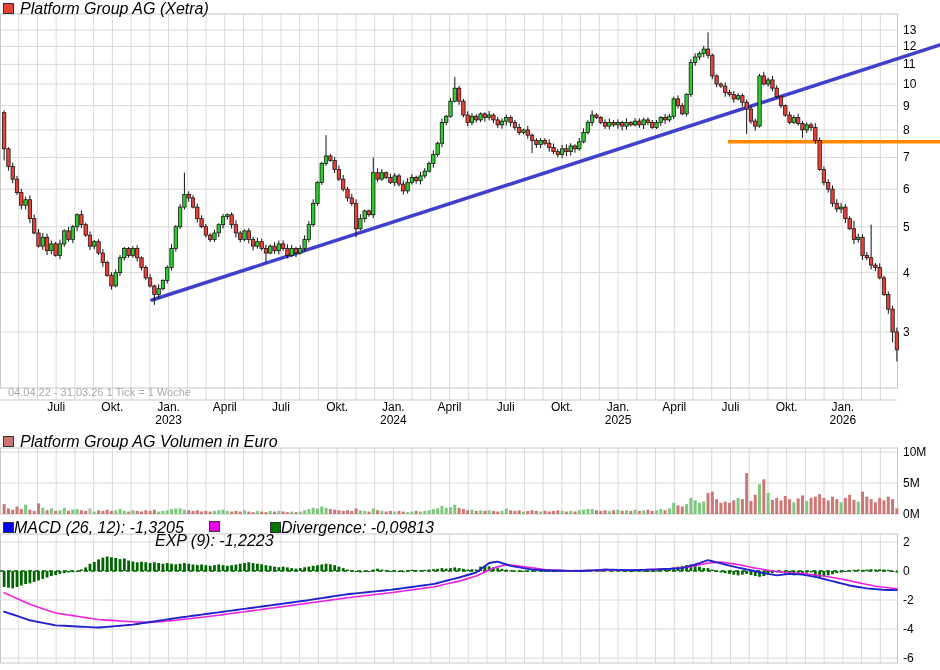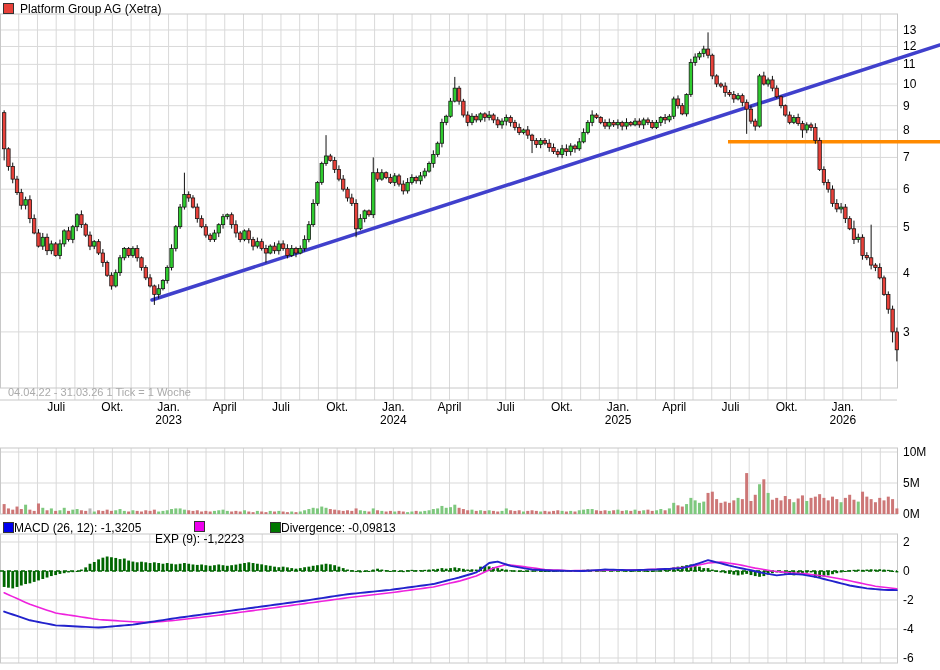--- a/index.html
+++ b/index.html
@@ -1,20 +1,20 @@
 <!DOCTYPE html>
 <html><head>
 <meta charset="utf-8">
 <style>
   html,body{margin:0;padding:0;background:#fff;}
   #app{position:relative;width:940px;height:670px;background:#fff;
        font-family:"Liberation Sans",sans-serif;overflow:hidden;}
   .legend-row{position:absolute;display:flex;align-items:center;gap:6px;height:13px;}
   .sq{width:9px;height:9px;border:1px solid #333;display:inline-block;flex:0 0 auto;}
-  .legend-label{font-size:12px;color:#000;white-space:nowrap;}
+  .legend-label{font-size:16px;color:#000;white-space:nowrap;font-style:italic;}
   .macd-item{position:absolute;display:flex;align-items:center;height:13px;}
   svg{position:absolute;top:0;left:0;}
   text{font-family:"Liberation Sans",sans-serif;}
 </style>
 </head>
 <body>
 <div id="app">
 
 <svg id="cv" width="940" height="670" viewBox="0 0 940 670">
   <g id="g-main">
@@ -1066,20 +1066,24 @@
         <polyline points="4.146,592.75 8.437999999999999,594.6833333333333 12.73,596.6166666666667 17.022,598.55 21.314,600.4833333333333 25.606,602.4166666666666 29.898,604.35 34.19,605.8 38.482,607.25 42.774,608.7 47.066,610.15 51.358,611.6 55.65,613.05 59.942,613.7025 64.234,614.355 68.526,615.0075 72.818,615.66 77.11,616.3125 81.402,616.965 85.694,617.6175 89.986,618.27 94.27799999999999,618.9225 98.57,619.575 102.862,619.846875 107.154,620.11875 111.446,620.390625 115.738,620.6625 120.03,620.934375 124.32199999999999,621.20625 128.61399999999998,621.478125 132.90599999999998,621.75 137.19799999999998,621.93125 141.48999999999998,622.1125 145.78199999999998,622.29375 150.07399999999998,622.475 154.36599999999999,622.1125 158.658,621.75 162.95,621.3875 167.242,621.025 171.534,620.6625 175.826,620.3 180.11799999999997,619.7925 184.40999999999997,619.285 188.70199999999997,618.7775 192.99399999999997,618.27 197.28599999999997,617.7625 201.57799999999997,617.255 205.86999999999998,616.7475 210.16199999999998,616.24 214.45399999999998,615.7325 218.74599999999998,615.225 223.03799999999998,614.645 227.32999999999998,614.065 231.62199999999999,613.485 235.914,612.905 240.206,612.325 244.49799999999996,611.745 248.78999999999996,611.165 253.08199999999997,610.585 257.37399999999997,610.005 261.666,609.425 265.958,608.845 270.25,608.265 274.54200000000003,607.685 278.834,607.105 283.126,606.525 287.418,605.945 291.71,605.365 296.002,604.785 300.294,604.205 304.586,603.625 308.878,603.045 313.17,602.465 317.462,601.885 321.754,601.305 326.046,600.725 330.338,600.145 334.63,599.565 338.922,598.985 343.214,598.405 347.50600000000003,597.825 351.798,597.3175 356.09,596.81 360.382,596.3025 364.674,595.795 368.966,595.2875 373.258,594.78 377.55,594.2725 381.842,593.765 386.134,593.2575 390.426,592.75 394.718,592.17 399.01,591.59 403.302,591.01 407.594,590.43 411.886,589.85 416.178,589.27 420.46999999999997,588.69 424.762,588.11 429.054,587.53 433.346,586.95 437.638,585.9833333333333 441.93,585.0166666666667 446.222,584.05 450.514,583.0833333333334 454.806,582.1166666666667 459.098,581.15 463.39,579.88125 467.682,578.6125 471.974,577.34375 476.266,576.075 480.558,574.08125 484.84999999999997,572.0875 489.142,570.09375 493.43399999999997,568.1 497.726,566.8916666666667 502.018,565.6833333333333 506.31,564.475 510.602,565.01875 514.894,565.5625 519.1859999999999,566.10625 523.478,566.65 527.77,567.23 532.0619999999999,567.81 536.3539999999999,568.39 540.646,568.97 544.938,569.55 549.2299999999999,569.7433333333333 553.5219999999999,569.9366666666666 557.814,570.13 562.1059999999999,570.3233333333334 566.3979999999999,570.5166666666667 570.6899999999999,570.71 574.982,570.655625 579.2739999999999,570.60125 583.5659999999999,570.546875 587.858,570.4925 592.15,570.438125 596.4419999999999,570.38375 600.7339999999999,570.329375 605.026,570.275 609.318,570.220625 613.6099999999999,570.16625 617.9019999999999,570.111875 622.194,570.0575 626.4859999999999,570.003125 630.7779999999999,569.94875 635.0699999999999,569.894375 639.362,569.84 643.6539999999999,569.695 647.9459999999999,569.55 652.2379999999999,569.405 656.53,569.26 660.8219999999999,569.115 665.1139999999999,568.97 669.406,568.825 673.698,568.39 677.9899999999999,567.955 682.2819999999999,567.52 686.574,567.085 690.866,566.65 695.1579999999999,565.74375 699.4499999999999,564.8375 703.742,563.93125 708.0339999999999,563.025 712.3259999999999,562.6866666666666 716.6179999999999,562.3483333333334 720.91,562.01 725.2019999999999,562.62625 729.4939999999999,563.2425 733.786,563.85875 738.078,564.475 742.3699999999999,565.38125 746.6619999999999,566.2875 750.954,567.19375 755.246,568.1 759.5379999999999,568.825 763.8299999999999,569.55 768.122,570.275 772.4139999999999,571 776.7059999999999,571.435 780.9979999999999,571.87 785.29,572.305 789.5819999999999,572.74 793.8739999999999,573.03 798.1659999999999,573.32 802.458,573.61 806.7499999999999,573.9 811.0419999999999,574.44375 815.334,574.9875 819.626,575.53125 823.9179999999999,576.075 828.2099999999999,576.8 832.502,577.525 836.7939999999999,578.25 841.0859999999999,578.975 845.3779999999999,579.88125 849.67,580.7875 853.9619999999999,581.69375 858.2539999999999,582.6 862.5459999999999,583.50625 866.838,584.4125 871.1299999999999,585.31875 875.4219999999999,586.225 879.7139999999999,586.718 884.006,587.211 888.2979999999999,587.704 892.5899999999999,588.197 896.882,588.69" fill="none" stroke="#ee22dd" stroke-width="1.6" stroke-linejoin="round" stroke-linecap="round"></polyline>
         <polyline points="4.146,611.6 8.437999999999999,613.05 12.73,614.5 17.022,615.95 21.314,617.4 25.606,618.85 29.898,620.3 34.19,621.1458333333334 38.482,621.9916666666667 42.774,622.8375 47.066,623.6833333333333 51.358,624.5291666666667 55.65,625.375 59.942,625.5925 64.234,625.81 68.526,626.0275 72.818,626.245 77.11,626.4625 81.402,626.68 85.694,626.8975 89.986,627.115 94.27799999999999,627.3325 98.57,627.55 102.862,627.1875 107.154,626.825 111.446,626.4625 115.738,626.1 120.03,625.7375 124.32199999999999,625.375 128.61399999999998,625.0125 132.90599999999998,624.65 137.19799999999998,623.9975 141.48999999999998,623.345 145.78199999999998,622.6925 150.07399999999998,622.04 154.36599999999999,621.3875 158.658,620.735 162.95,620.0825 167.242,619.43 171.534,618.7775 175.826,618.125 180.11799999999997,617.545 184.40999999999997,616.965 188.70199999999997,616.385 192.99399999999997,615.805 197.28599999999997,615.225 201.57799999999997,614.645 205.86999999999998,614.065 210.16199999999998,613.485 214.45399999999998,612.905 218.74599999999998,612.325 223.03799999999998,611.745 227.32999999999998,611.165 231.62199999999999,610.585 235.914,610.005 240.206,609.425 244.49799999999996,608.845 248.78999999999996,608.265 253.08199999999997,607.685 257.37399999999997,607.105 261.666,606.525 265.958,605.945 270.25,605.365 274.54200000000003,604.785 278.834,604.205 283.126,603.625 287.418,603.045 291.71,602.465 296.002,601.885 300.294,601.305 304.586,600.725 308.878,600.0725 313.17,599.42 317.462,598.7675 321.754,598.115 326.046,597.4625 330.338,596.81 334.63,596.1575 338.922,595.505 343.214,594.8525 347.50600000000003,594.2 351.798,593.765 356.09,593.33 360.382,592.895 364.674,592.46 368.966,592.025 373.258,591.59 377.55,591.155 381.842,590.72 386.134,590.285 390.426,589.85 394.718,589.27 399.01,588.69 403.302,588.11 407.594,587.53 411.886,586.95 416.178,586.37 420.46999999999997,585.79 424.762,585.21 429.054,584.63 433.346,584.05 437.638,582.9625 441.93,581.875 446.222,580.7875 450.514,579.7 454.806,578.6125 459.098,577.525 463.39,576.25625 467.682,574.9875 471.974,573.71875 476.266,572.45 480.558,569.3083333333333 484.84999999999997,566.1666666666666 489.142,563.025 493.43399999999997,562.3 497.726,561.575 502.018,563.025 506.31,564.475 510.602,565.925 514.894,566.65 519.1859999999999,567.375 523.478,568.1 527.77,568.825 532.0619999999999,569.55 536.3539999999999,569.782 540.646,570.014 544.938,570.246 549.2299999999999,570.478 553.5219999999999,570.71 557.814,570.7514285714286 562.1059999999999,570.7928571428571 566.3979999999999,570.8342857142857 570.6899999999999,570.8757142857143 574.982,570.9171428571428 579.2739999999999,570.9585714285714 583.5659999999999,571 587.858,570.71 592.15,570.42 596.4419999999999,570.13 600.7339999999999,569.84 605.026,569.55 609.318,569.6708333333333 613.6099999999999,569.7916666666666 617.9019999999999,569.9125 622.194,570.0333333333333 626.4859999999999,570.1541666666667 630.7779999999999,570.275 635.0699999999999,570.1541666666667 639.362,570.0333333333333 643.6539999999999,569.9125 647.9459999999999,569.7916666666666 652.2379999999999,569.6708333333333 656.53,569.55 660.8219999999999,569.3083333333333 665.1139999999999,569.0666666666667 669.406,568.825 673.698,568.5833333333334 677.9899999999999,568.3416666666667 682.2819999999999,568.1 686.574,566.8916666666667 690.866,565.6833333333333 695.1579999999999,564.475 699.4499999999999,563.025 703.742,561.575 708.0339999999999,560.125 712.3259999999999,561.2125 716.6179999999999,562.3 720.91,563.3875 725.2019999999999,564.475 729.4939999999999,565.5625 733.786,566.65 738.078,567.55625 742.3699999999999,568.4625 746.6619999999999,569.36875 750.954,570.275 755.246,571.2416666666667 759.5379999999999,572.2083333333334 763.8299999999999,573.175 768.122,573.9 772.4139999999999,574.625 776.7059999999999,575.35 780.9979999999999,574.8666666666667 785.29,574.3833333333333 789.5819999999999,573.9 793.8739999999999,574.1416666666667 798.1659999999999,574.3833333333333 802.458,574.625 806.7499999999999,575.35 811.0419999999999,576.075 815.334,576.8 819.626,577.8875 823.9179999999999,578.975 828.2099999999999,580.0625 832.502,581.15 836.7939999999999,582.2375 841.0859999999999,583.325 845.3779999999999,584.4125 849.67,585.5 853.9619999999999,586.225 858.2539999999999,586.95 862.5459999999999,587.675 866.838,588.4 871.1299999999999,588.7625 875.4219999999999,589.125 879.7139999999999,589.4875 884.006,589.85 888.2979999999999,589.9466666666667 892.5899999999999,590.0433333333333 896.882,590.14" fill="none" stroke="#2222cc" stroke-width="1.9" stroke-linejoin="round" stroke-linecap="round"></polyline>
       </g>
 </svg>
 
 <div class="legend-row" style="top:2px;left:3px;">
   <span class="sq" id="sq-main" style="background: rgb(232, 65, 58);"></span>
   <span class="legend-label">Platform Group AG (Xetra)</span>
 </div>
 
+<div class="legend-row" style="top:435px;left:3px;">
+  <span class="sq" id="sq-vol" style="background: rgb(205, 114, 114);"></span>
+  <span class="legend-label">Platform Group AG Volumen in Euro</span>
+</div>
 
 <div class="macd-item" style="top:521px;left:3px;">
   <span class="sq" id="sq-macd" style="background: rgb(0, 0, 238);"></span>
   <span class="legend-label">MACD (26, 12): -1,3205</span>
 </div>
 <div class="macd-item" style="top:521px;left:155px;flex-direction:column;">
   <span class="sq" id="sq-exp" style="background: rgb(238, 0, 238);"></span>
   <span class="legend-label">EXP (9): -1,2223</span>
 </div>
 <div class="macd-item" style="top:521px;left:252px;padding-left:18px;">

